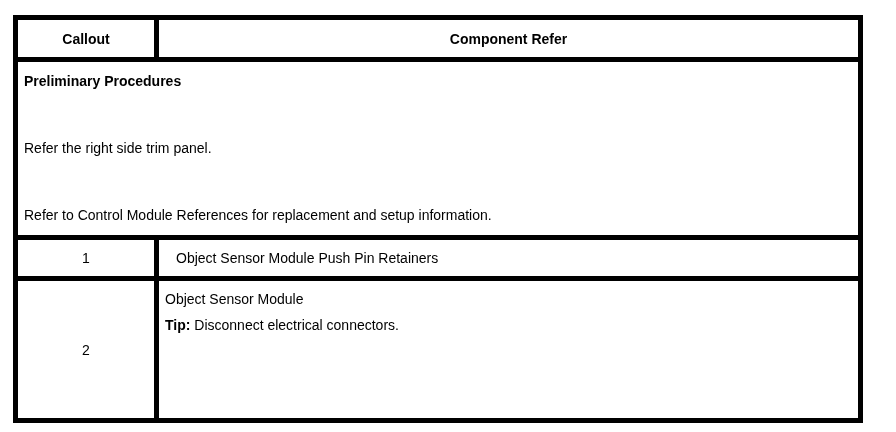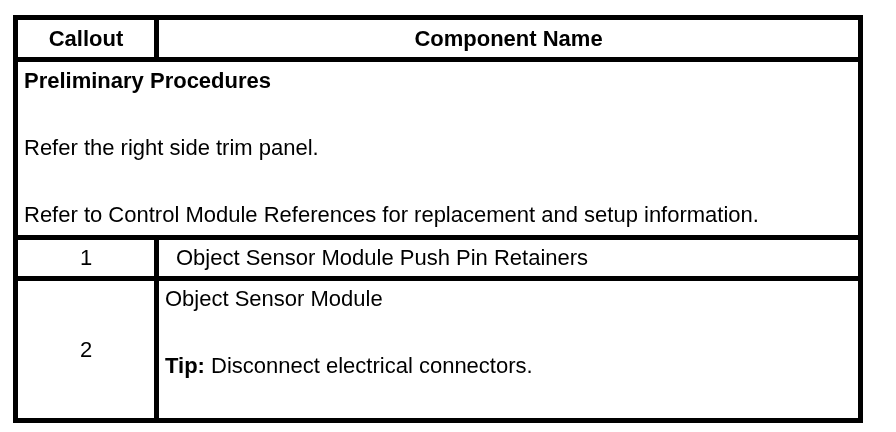--- a/index.html
+++ b/index.html
@@ -26,21 +26,21 @@
     width: 840px;           
     background: #000000;
     display: grid;
     grid-template-columns: 136px 1fr;
     grid-template-rows: 37px 173px 36px 137px;
     gap: 5px;
     padding: 5px;
   }
   .cell {
     background: #ffffff;
-    font-size: 22px;
+    font-size: 14px;
     line-height: 26px;
     overflow: hidden;
   }
   .head {
     font-weight: bold;
     display: flex;
     align-items: center;
     justify-content: center;
     text-align: center;
   }
@@ -53,32 +53,32 @@
     display: flex;
     align-items: center;
     justify-content: center;
   }
   .comp-mid {
     display: flex;
     align-items: center;
     padding-left: 17px;
   }
   .comp-top { padding: 5px 18px 0 6px; }
-  .tip-line { margin-top: 41px; }
+  .tip-line { }
   .bold { font-weight: bold; }
 </style>
 </head>
 <body>
 
 <div class="page">
   <div class="callout-table">
 
     <div class="cell head">Callout</div>
 
-    <div class="cell head">Component Name</div>
+    <div class="cell head">Component Refer</div>
 
     <div class="cell span2 prelim-cell">
       <div class="prelim-title">Preliminary Procedures</div>
       <div class="prelim-step">Refer the right side trim panel.</div>
       <div class="prelim-step">Refer to Control Module References for replacement and setup information.</div>
     </div>
 
     <div class="cell num-cell">1</div>
 
     <div class="cell comp-mid">Object Sensor Module Push Pin Retainers</div>

